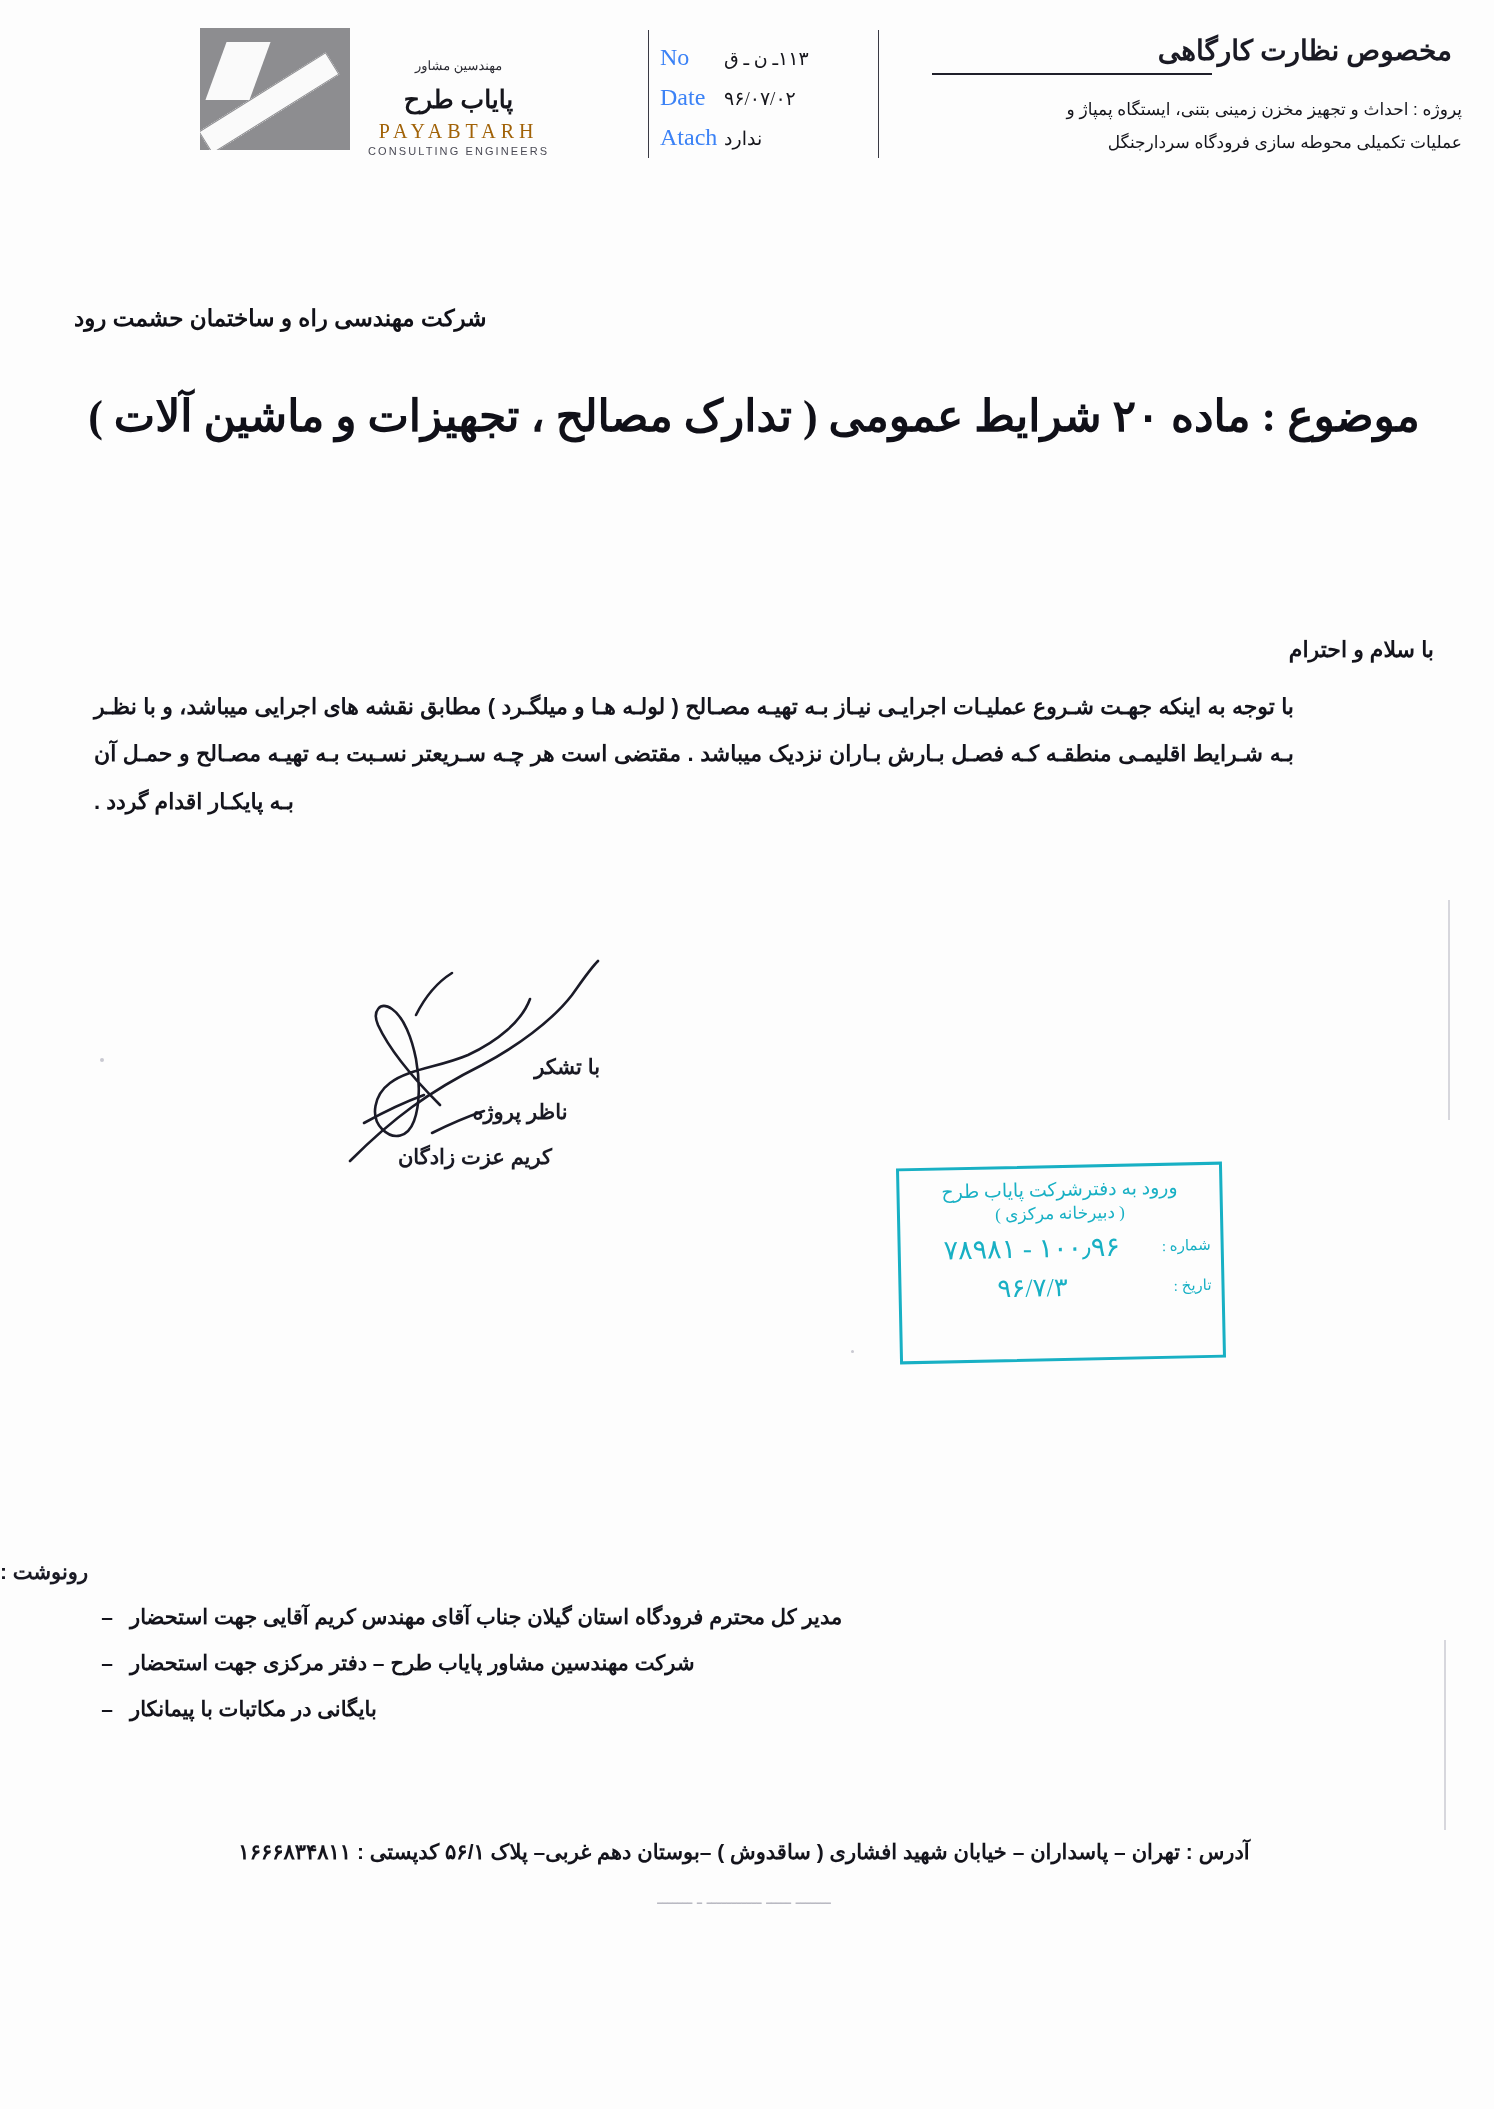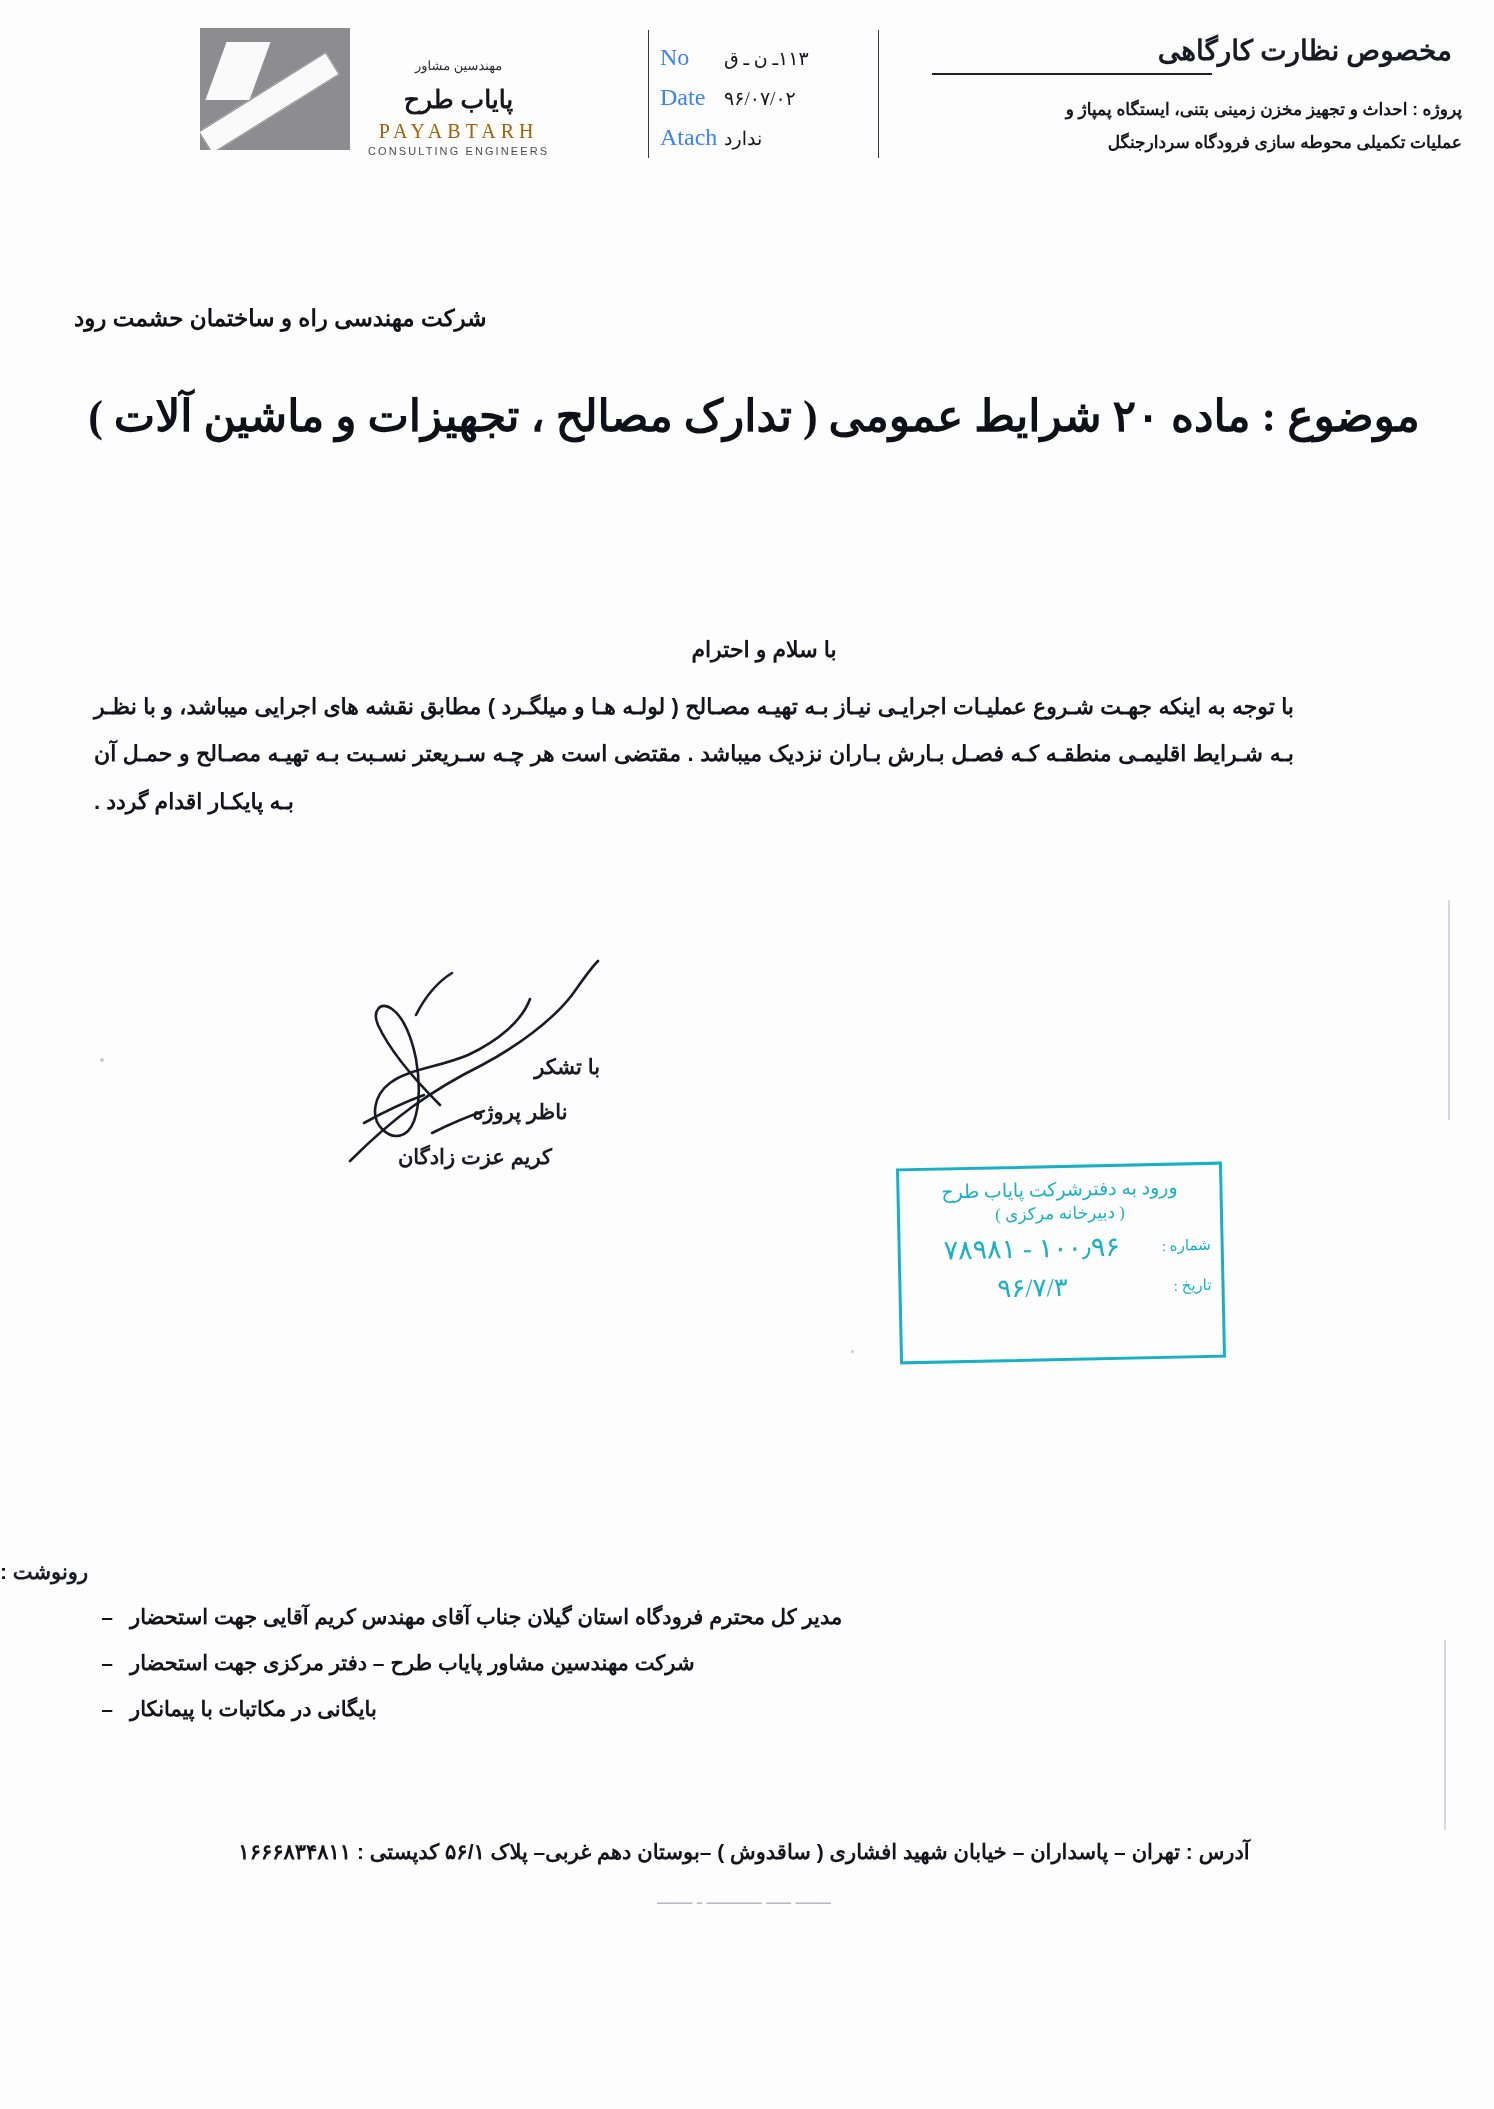--- a/index.html
+++ b/index.html
@@ -159,21 +159,20 @@
     background: #20202a;
     margin: 6px 0 0 auto;
     margin-right: 250px;
   }
   .supervision .project {
     margin-top: 18px;
     font-size: 17px;
     line-height: 1.95;
     text-align: right;
     color: #15151b;
-    font-weight: bold;
   }
 
   
   .company-line {
     position: absolute;
     top: 305px;
     right: 60px;
     width: 1360px;
     text-align: left;
     font-size: 23px;
@@ -193,21 +192,21 @@
     font-family: "Liberation Serif", serif;
     letter-spacing: 0.5px;
   }
 
   
   .greeting {
     position: absolute;
     top: 637px;
     right: 60px;
     width: 1340px;
-    text-align: center;
+    text-align: right;
     font-size: 22px;
     font-weight: bold;
     color: #14141c;
   }
 
   .body-text {
     position: absolute;
     top: 683px;
     right: 200px;
     width: 1200px;

